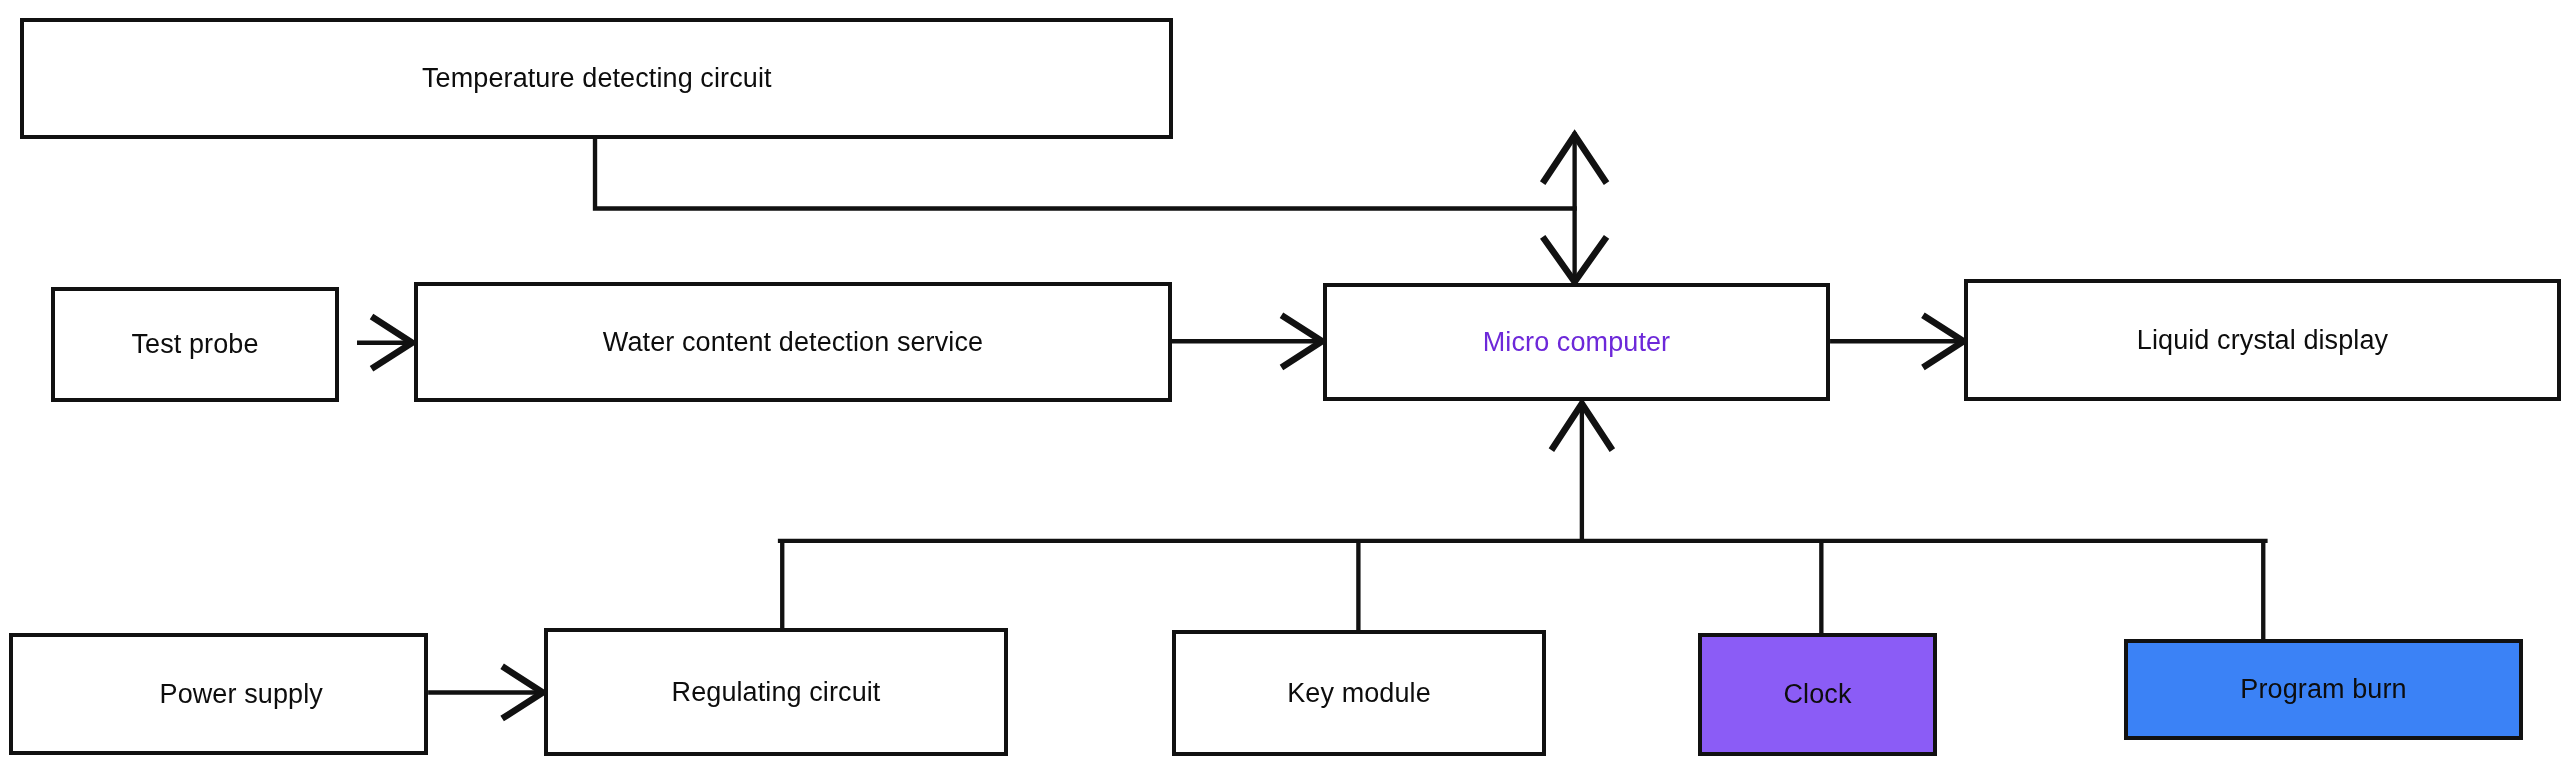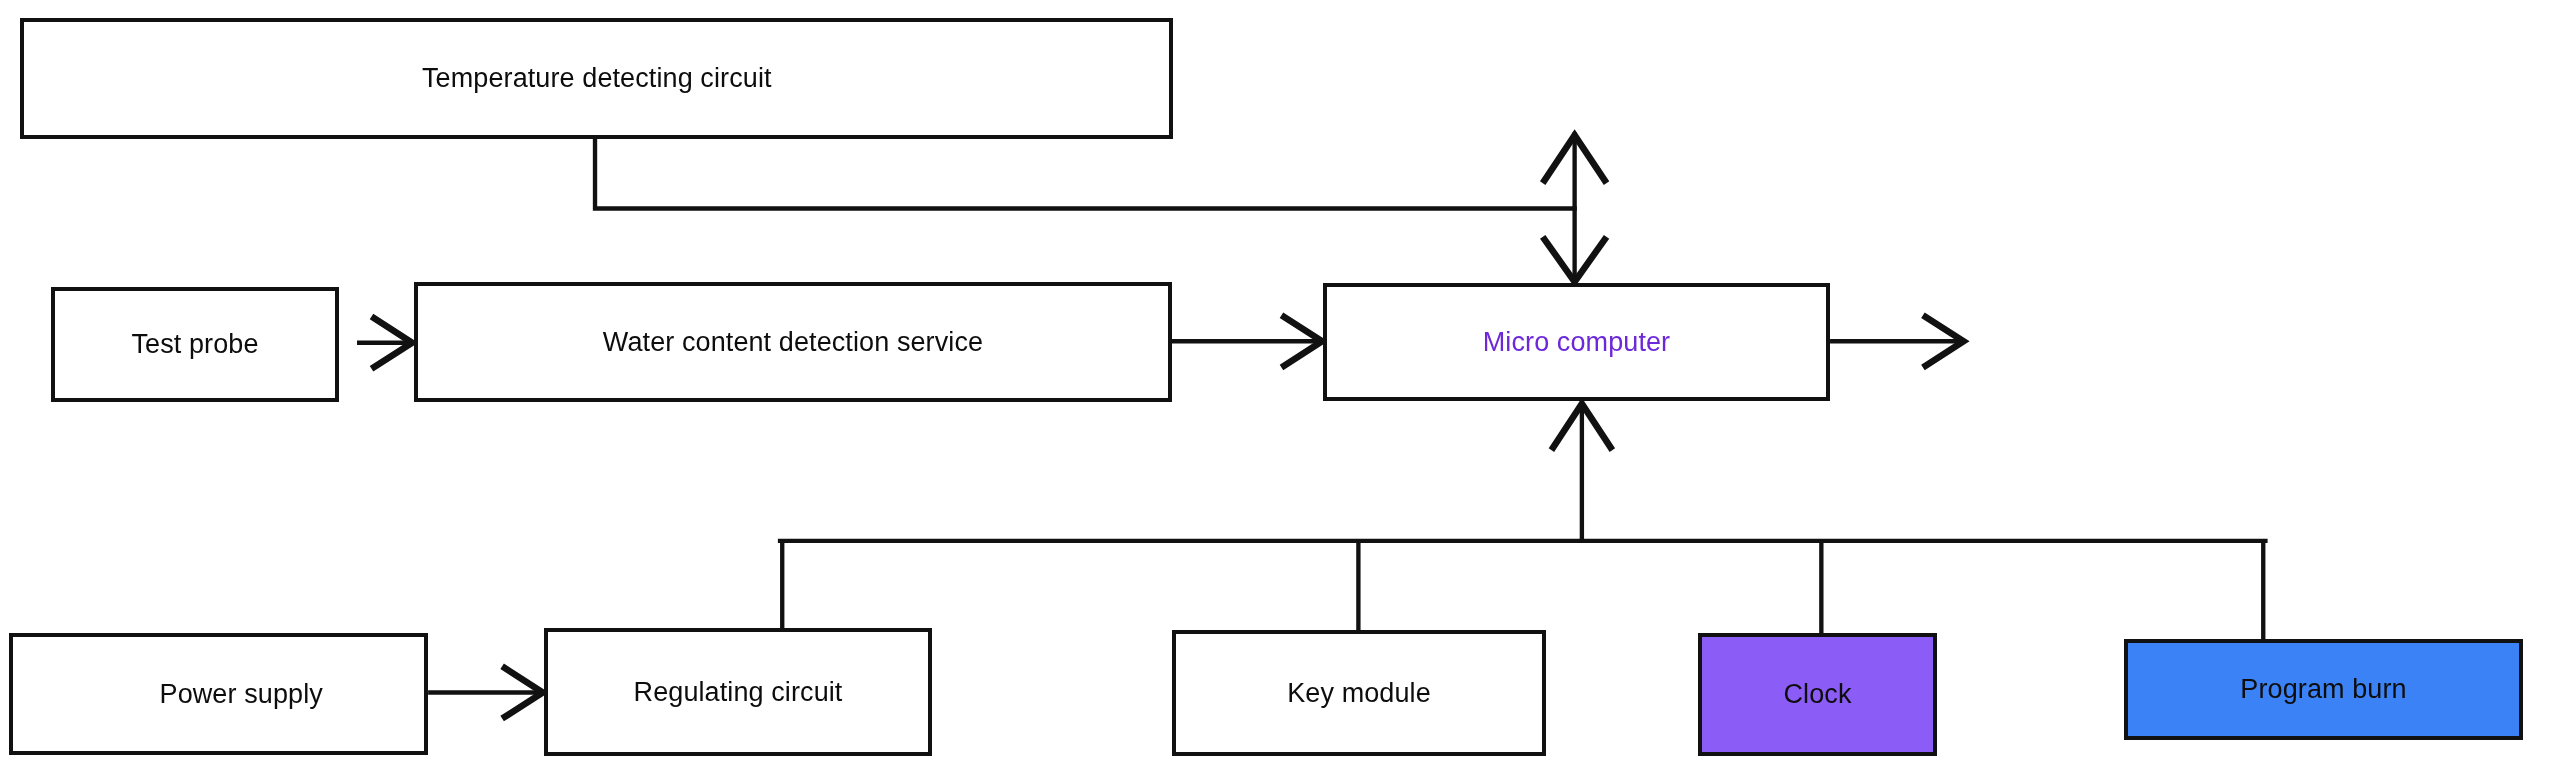--- a/index.html
+++ b/index.html
@@ -114,26 +114,29 @@
   </div>
 
   <div class="node-box" style="left: 414px; top: 282px; width: 758px; height: 120px; border-width: 4.4px; border-color: rgb(17, 17, 17); background: rgb(255, 255, 255);">
     <span class="node-label" style="color: rgb(13, 13, 13);">Water content detection service</span>
   </div>
 
   <div class="node-box" style="left: 1323px; top: 283px; width: 507px; height: 118px; border-width: 4.4px; border-color: rgb(17, 17, 17); background: rgb(255, 255, 255);">
     <span class="node-label" style="color: #6d28d9;">Micro computer</span>
   </div>
 
+  <div class="node-box" style="left: 1964px; top: 279px; width: 597px; height: 122px; border-width: 4.4px; border-color: rgb(17, 17, 17); background: rgb(255, 255, 255);">
+    <span class="node-label" style="color: rgb(13, 13, 13);">Liquid crystal display</span>
+  </div>
 
   <div class="node-box" style="left: 8.7px; top: 633px; width: 419px; height: 122px; border-width: 4.4px; border-color: rgb(17, 17, 17); background: rgb(255, 255, 255); padding-left: 46px;">
     <span class="node-label" style="color: rgb(13, 13, 13);">Power supply</span>
   </div>
 
-  <div class="node-box" style="left: 544px; top: 628px; width: 388px; height: 128px; border-width: 4.4px; border-color: rgb(17, 17, 17); background: rgb(255, 255, 255);">
+  <div class="node-box" style="left: 544px; top: 628px; width: 464px; height: 128px; border-width: 4.4px; border-color: rgb(17, 17, 17); background: rgb(255, 255, 255);">
     <span class="node-label" style="color: rgb(13, 13, 13);">Regulating circuit</span>
   </div>
 
   <div class="node-box" style="left: 1172px; top: 630px; width: 374px; height: 126px; border-width: 4.4px; border-color: rgb(17, 17, 17); background: rgb(255, 255, 255);">
     <span class="node-label" style="color: rgb(13, 13, 13);">Key module</span>
   </div>
 
   <div class="node-box" style="left: 1698px; top: 633px; width: 239px; height: 123px; border-width: 4.4px; border-color: rgb(17, 17, 17); background: #8b5cf6;">
     <span class="node-label" style="color: rgb(13, 13, 13);">Clock</span>
   </div>

